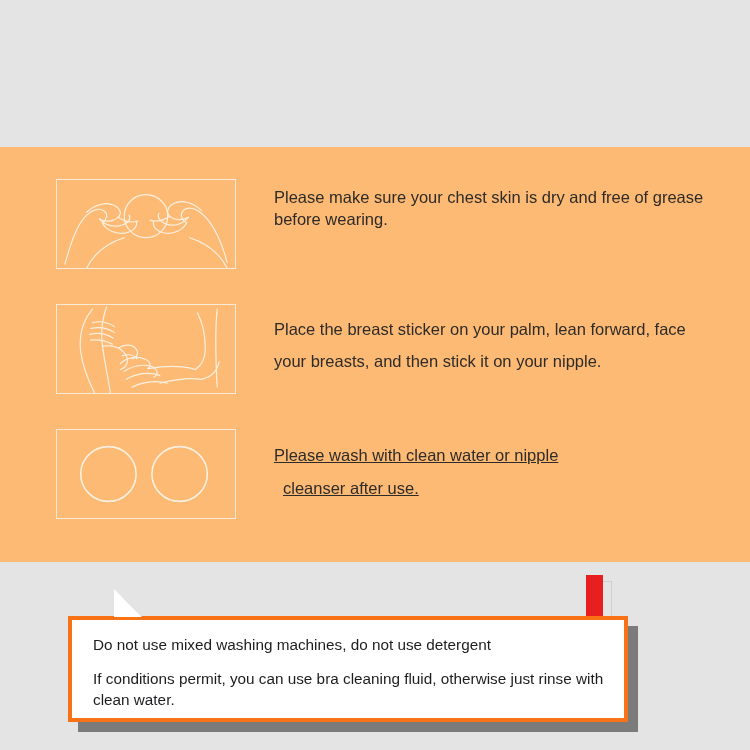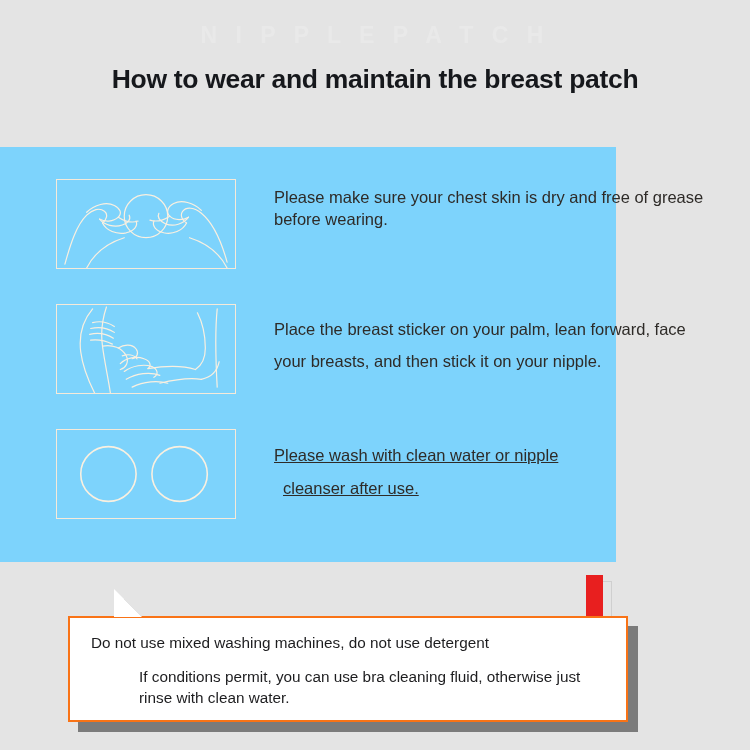--- a/index.html
+++ b/index.html
@@ -53,23 +53,23 @@
     font-weight: bold;
     color: #16181c;
     letter-spacing: -0.3px;
     white-space: nowrap;
   }
 
   
   .steps-band {
     position: absolute;
     left: 0; top: 147px;
-    width: 616px;
+    width: 750px;
     height: 415px;
-    background: #7dd3fc;
+    background: #fdba74;
   }
 
   .step {
     position: absolute;
     left: 0;
     width: 750px;
   }
   .step-1 { top: 32px; }
   .step-2 { top: 157px; }
   .step-3 { top: 282px; }
@@ -136,21 +136,21 @@
     height: 106px;
     background: #7b7b7b;
   }
   .warn-box {
     position: absolute;
     left: 0;
     top: 0;
     width: 560px;
     height: 106px;
     background: #ffffff;
-    border: 2px solid #f97316;
+    border: 4px solid #f97316;
     box-sizing: border-box;
   }
   .warn-tail {
     position: absolute;
     left: 46px;
     top: -27px;
     width: 0;
     height: 0;
     border-left: 0px solid transparent;
     border-right: 28px solid transparent;
@@ -168,21 +168,21 @@
   }
   .warn-lines {
     position: absolute;
     left: 21px;
     top: 16px;
     width: 520px;
     color: #1d1d1f;
     font-size: 15.3px;
   }
   .warn-line-1 { margin-bottom: 14px; }
-  .warn-line-2 { line-height: 1.38; margin-left: 48px; }
+  .warn-line-2 { line-height: 1.38; }
 
   
   .excl {
     position: absolute;
     left: 580px;
     top: 575px;
     width: 48px;
     height: 92px;
   }
   .excl-ghost-bar {
@@ -222,24 +222,20 @@
     height: 24px;
     background: #e81f1f;
     border-radius: 50%;
   }
 </style>
 </head>
 <body>
 
 <div id="page">
 
-  <div class="header-band">
-    <div class="watermark">N I P P L E   P A T C H</div>
-    <div class="page-title">How to wear and maintain the breast patch</div>
-  </div>
 
   <div class="steps-band">
 
     <div class="step step-1">
       <div class="illus">
         <svg viewBox="0 0 180 90" preserveAspectRatio="none" aria-hidden="true">
           <g fill="none" stroke="#f8eeder" stroke-width="1.2" stroke-linecap="round" stroke-linejoin="round">
             <g stroke="#faf0e0">
 
               <path d="M8 86 C 14 64, 20 46, 30 36 C 36 30, 43 28, 48 32 C 52 35, 50 41, 46 44"></path>

